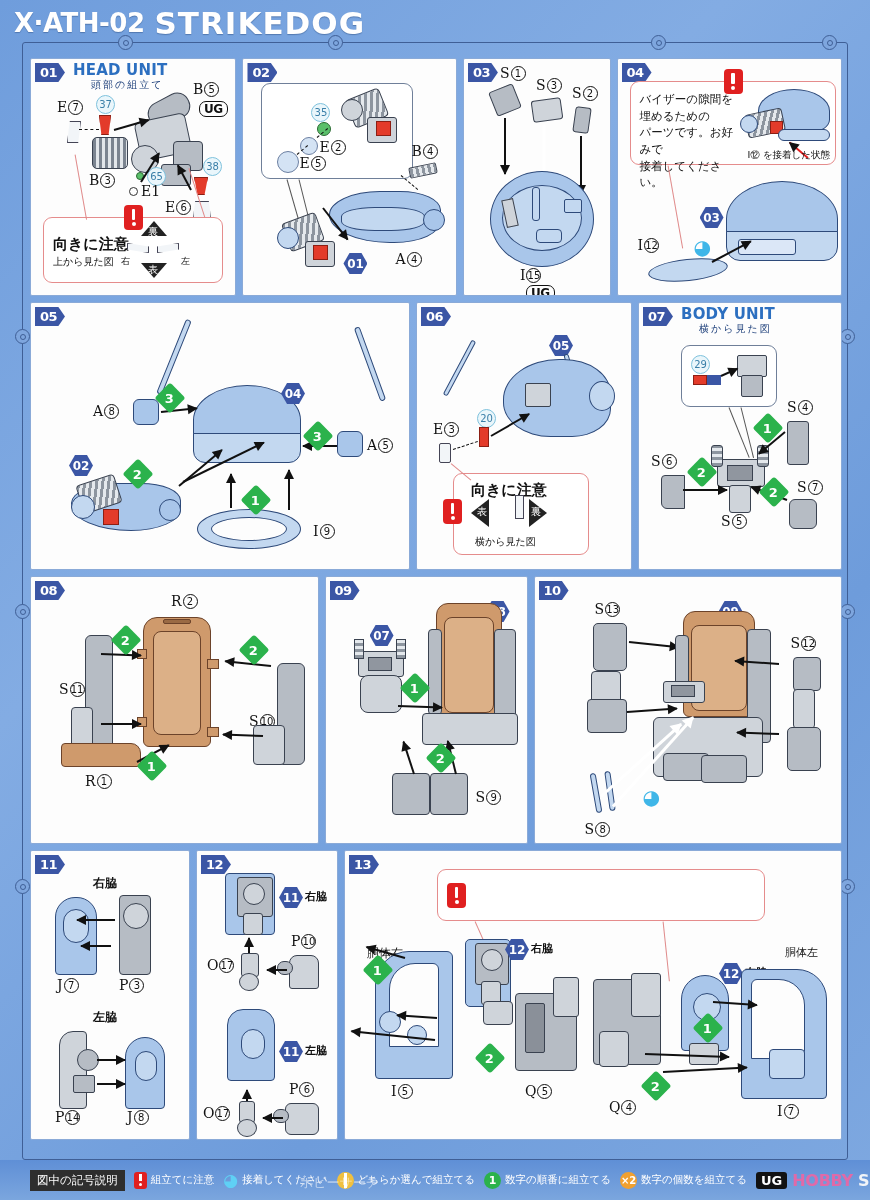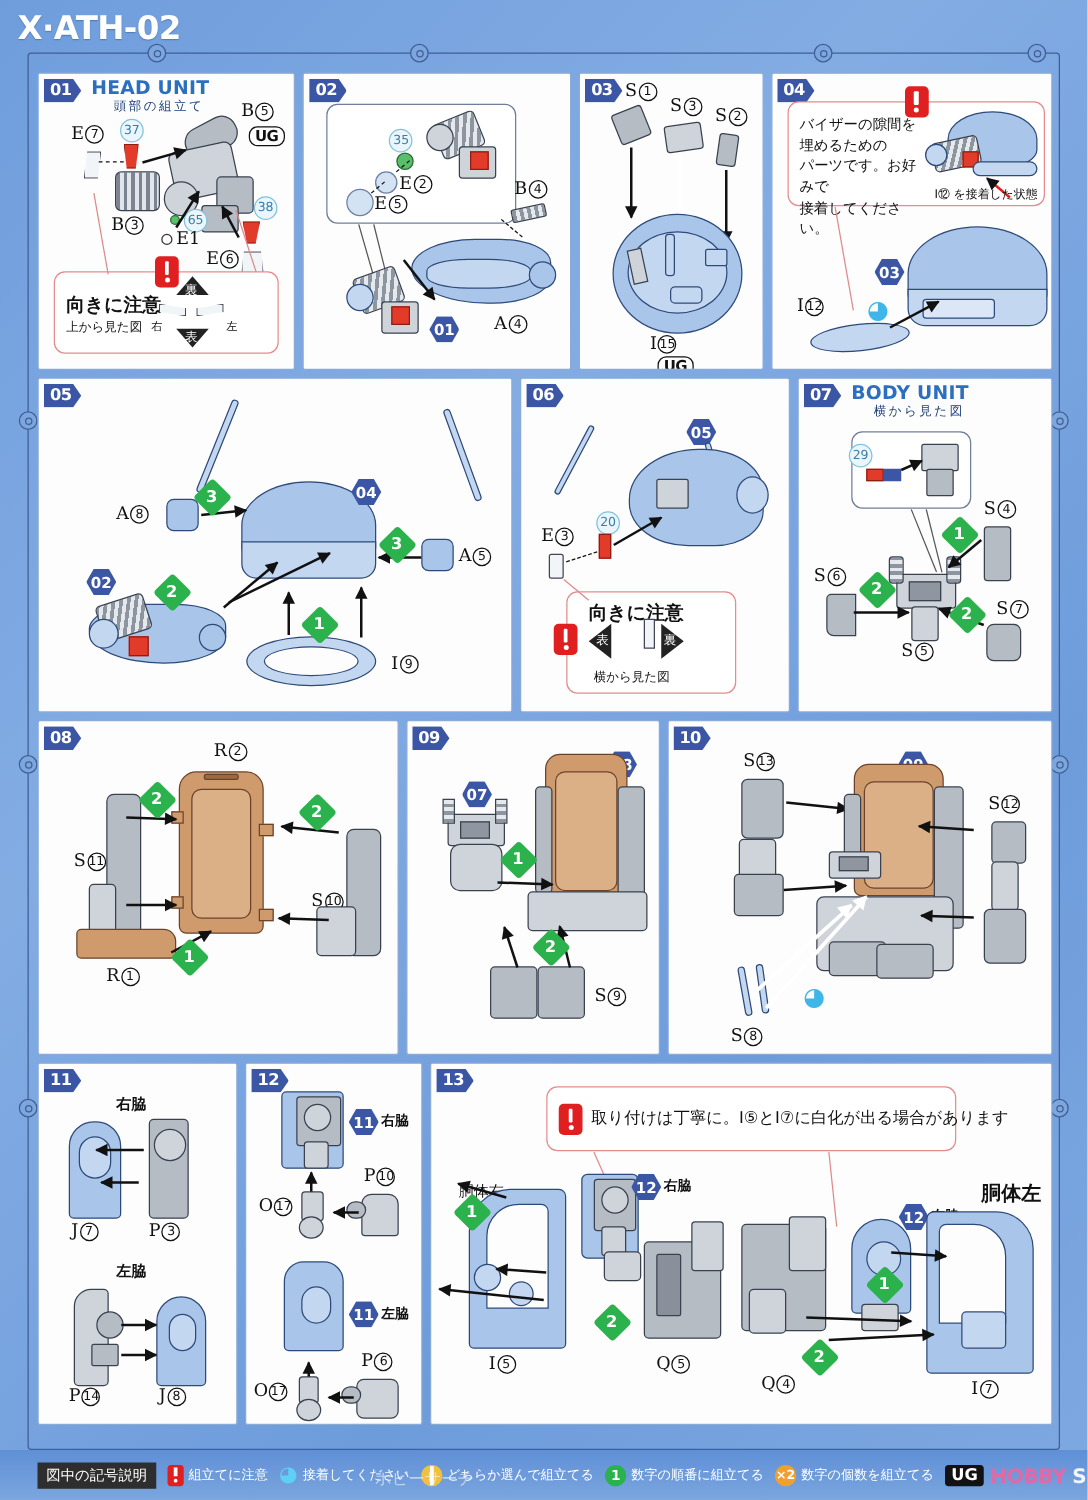--- a/index.html
+++ b/index.html
@@ -194,20 +194,21 @@
   .wm {
     position:absolute; left:300px; bottom:8px; color:rgba(255,255,255,.55);
     font-size:13px; font-family:"DejaVu Sans",sans-serif;
   }
 </style>
 </head>
 <body>
 
 <div class="header">
   <span class="hdr-code">X·ATH-02</span>
+  <span class="hdr-name">STRIKEDOG</span>
 </div>
 
 <div class="sheet">
   <div class="notch" style="left:-8px;top:286px">
       <i></i>
     </div>
   <div class="notch" style="left:-8px;top:561px">
       <i></i>
     </div>
   <div class="notch" style="left:-8px;top:836px">
@@ -475,21 +476,21 @@
       <div style="position:absolute;left:112px;top:196px;width:0;height:0;border-top:14px solid transparent;border-bottom:14px solid transparent;border-left:18px solid #222"></div>
       <div class="jp" style="left:114px;top:202px;font-size:10px;color:#fff">裏</div>
     </div>
 
     <div class="panel" style="width:204px">
       <div class="badge">07</div>
       <div class="unit-title">BODY UNIT</div>
       <div class="unit-sub">横から見た図</div>
 
       <div class="note-box" style="left:42px;top:42px;width:96px;height:62px"></div>
-      <div class="cirnum" style="left:40px;top:52px">29</div>
+      <div class="cirnum" style="left:52px;top:52px">29</div>
       <div class="part red" style="left:54px;top:72px;width:14px;height:10px"></div>
       <div class="part" style="left:68px;top:72px;width:14px;height:10px;background:#3b56a5"></div>
       <div class="part grey2" style="left:98px;top:52px;width:30px;height:22px;border-radius:2px"></div>
       <div class="part grey" style="left:102px;top:72px;width:22px;height:22px;border-radius:2px"></div>
       <div class="arr" style="left:82px;top:72px;width:18px;transform:rotate(-24deg)"></div>
       <div class="leadg" style="left:90px;top:104px;width:54px;transform:rotate(68deg)"></div>
       <div class="leadg" style="left:102px;top:104px;width:52px;transform:rotate(76deg)"></div>
 
       <div class="part grey2" style="left:78px;top:156px;width:48px;height:28px;border-radius:3px"></div>
       <div class="part grey" style="left:88px;top:162px;width:26px;height:16px;background:#90969f"></div>
@@ -691,21 +692,20 @@
     </div>
 
     <div class="panel" style="width:498px">
       <div class="badge">13</div>
 
       <div class="callout" style="left:92px;top:18px;width:328px;height:52px"></div>
       <div class="warn" style="left:102px;top:32px">
           <b></b>
           <i></i>
         </div>
-      <div class="jp" style="left:128px;top:34px;font-size:13px;white-space:nowrap">取り付けは丁寧に。I⑤とI⑦に白化が出る場合があります</div>
       <div class="lead" style="left:130px;top:70px;width:28px;transform:rotate(66deg)"></div>
       <div class="lead" style="left:318px;top:70px;width:60px;transform:rotate(84deg)"></div>
 
       <div class="jp" style="left:22px;top:94px;font-size:12px;font-weight:normal">胴体右</div>
       <div class="part blue" style="left:30px;top:100px;width:78px;height:128px;border-radius:34px 6px 4px 4px"></div>
       <div class="part" style="left:44px;top:112px;width:50px;height:84px;border-radius:26px 6px 0 0;background:#fdfdfd;border:1.1px solid #2e4a7a"></div>
       <div class="part blue2" style="left:34px;top:160px;width:22px;height:22px;border-radius:50%"></div>
       <div class="part blue2" style="left:62px;top:174px;width:20px;height:20px;border-radius:50%"></div>
       <div class="plabel" style="left:46px;top:232px">I<span class="ring">5</span></div>
       <div class="arr" style="left:60px;top:106px;width:40px;transform:rotate(196deg)"></div>
@@ -735,21 +735,21 @@
       <div class="part grey2" style="left:254px;top:180px;width:30px;height:36px;border-radius:4px"></div>
       <div class="part grey2" style="left:286px;top:122px;width:30px;height:44px;border-radius:3px"></div>
       <div class="plabel" style="left:264px;top:248px">Q<span class="ring">4</span></div>
 
       <div class="part blue" style="left:336px;top:124px;width:48px;height:76px;border-radius:24px 24px 4px 4px"></div>
       <div class="part blue2" style="left:348px;top:142px;width:28px;height:28px;border-radius:50%"></div>
       <div class="part grey2" style="left:344px;top:192px;width:30px;height:22px;border-radius:3px"></div>
       <div class="hexref" style="left:374px;top:112px">12</div>
       <div class="jp" style="left:400px;top:114px;font-size:11px;font-weight:bold">左脇</div>
 
-      <div class="jp" style="left:440px;top:94px;font-size:16px;font-weight:bold">胴体左</div>
+      <div class="jp" style="left:440px;top:94px;font-size:11px;font-weight:normal">胴体左</div>
       <div class="part blue" style="left:396px;top:118px;width:86px;height:130px;border-radius:6px 30px 4px 4px"></div>
       <div class="part" style="left:406px;top:128px;width:54px;height:80px;border-radius:6px 26px 0 0;background:#fdfdfd;border:1.1px solid #2e4a7a"></div>
       <div class="part blue2" style="left:424px;top:198px;width:36px;height:30px;border-radius:4px"></div>
       <div class="plabel" style="left:432px;top:252px">I<span class="ring">7</span></div>
       <div class="arr" style="left:368px;top:150px;width:44px;transform:rotate(4deg)"></div>
       <div class="chip" style="left:352px;top:166px">
           <span>1</span>
         </div>
       <div class="arr" style="left:300px;top:202px;width:84px;transform:rotate(2deg)"></div>
       <div class="arr" style="left:318px;top:220px;width:84px;transform:rotate(-3deg)"></div>

